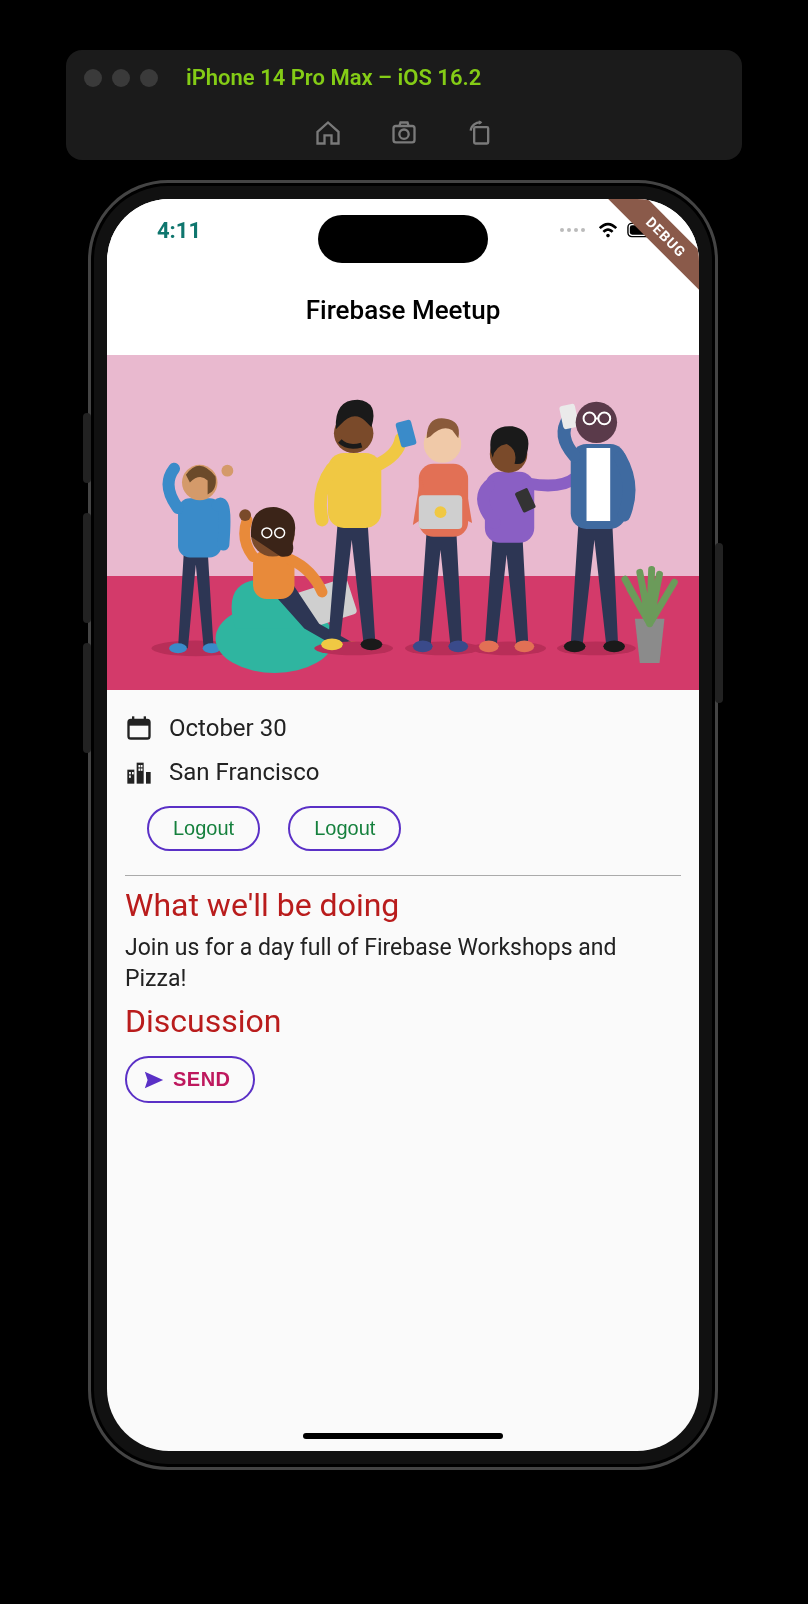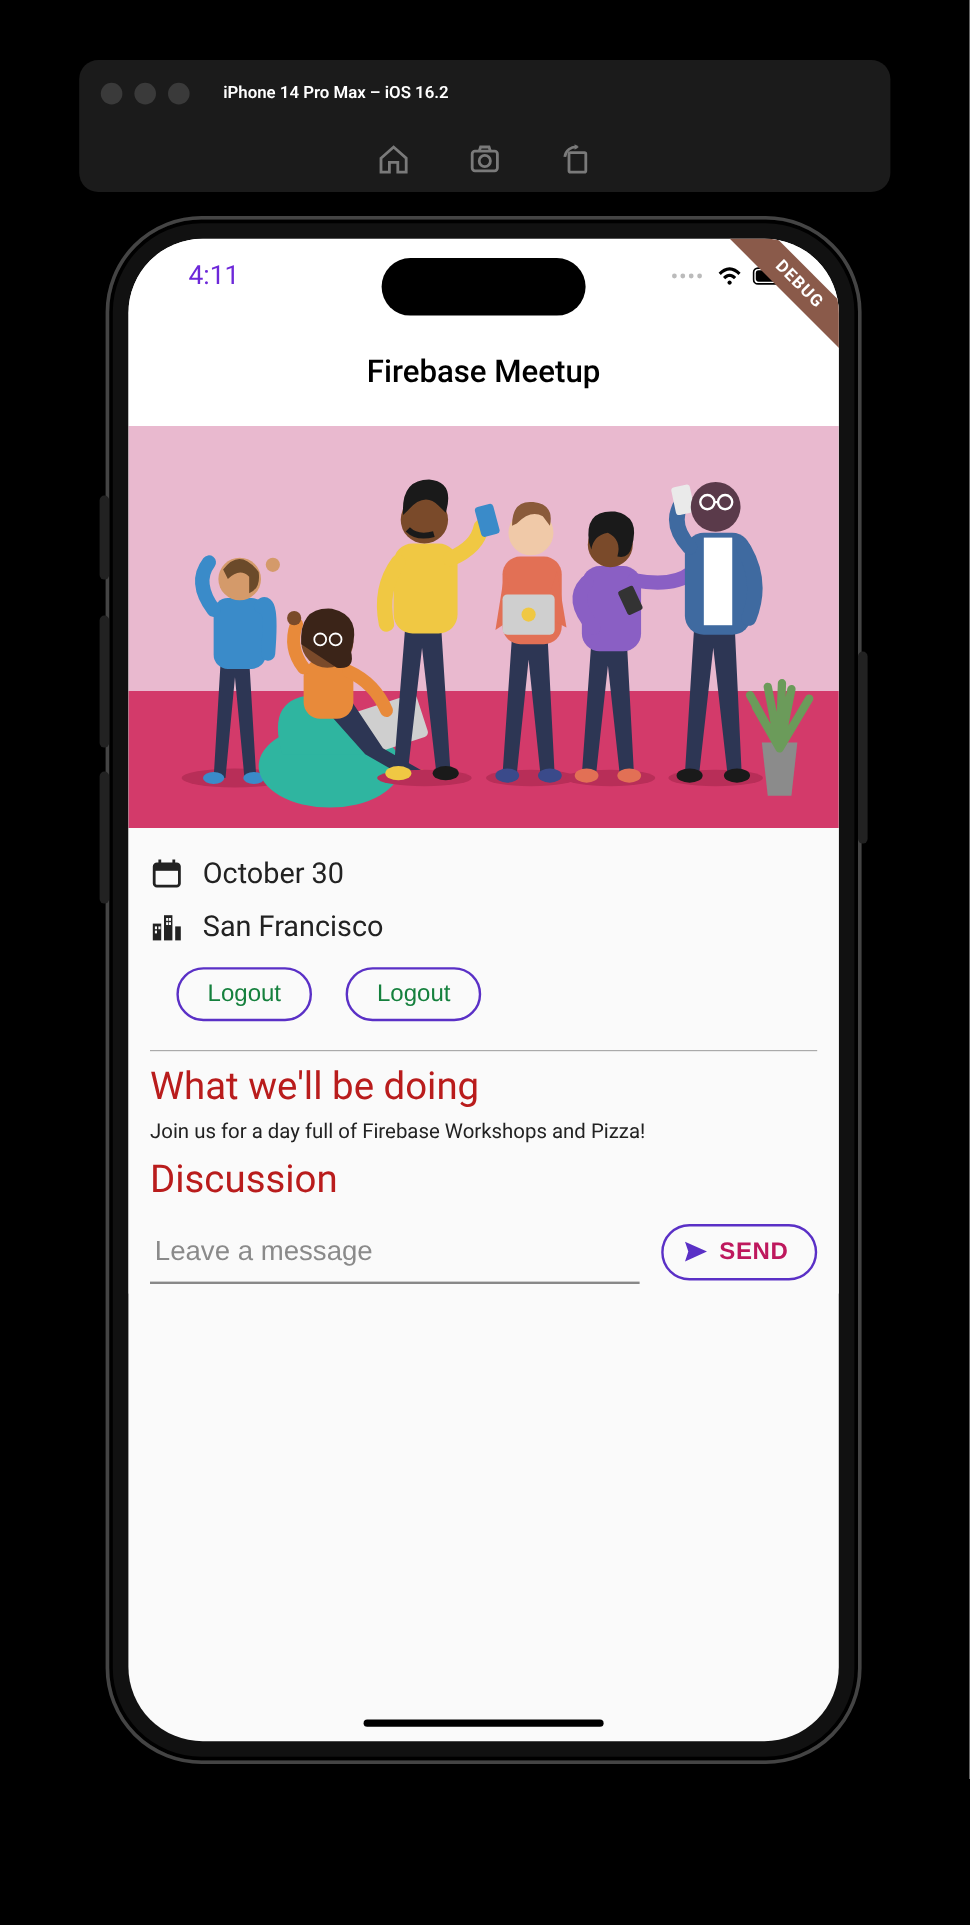--- a/index.html
+++ b/index.html
@@ -31,23 +31,23 @@
     height: 55px;
     gap: 14px;
   }
   .sim-bar-row1 .dots { display:flex; gap:10px; margin-right: 8px;}
   .sim-bar-row1 .dot {
     width: 18px; height: 18px;
     border-radius: 50%;
     background: #3a3a3a;
   }
   .sim-title {
-    font-size: 14px;
+    font-size: 22px;
     font-weight: 600;
-    color: #ffffff;
+    color: #84cc16;
     margin-left: 6px;
   }
   .sim-bar-row2 {
     display:flex;
     align-items:center;
     justify-content:center;
     height:55px;
     gap: 48px;
   }
   .sim-icon { width:28px; height:28px; display:flex; align-items:center; justify-content:center; }
@@ -100,23 +100,23 @@
     z-index: 30;
   }
 
   
   .status-bar {
     height: 62px;
     display: flex;
     align-items: center;
     justify-content: space-between;
     padding: 0 40px 0 50px;
-    font-weight: 400;
+    font-weight: 700;
     font-size: 22px;
-    color: #6d28d9;
+    color: #0f766e;
     background: #fff;
   }
   .status-right { display:flex; align-items:center; gap:8px; }
   .status-dots { display:flex; gap:3px; margin-right:4px;}
   .status-dots span { width:4px; height:4px; border-radius:50%; background:#bbb; }
 
   
   .debug-banner {
     position:absolute;
     top: 24px;
@@ -190,21 +190,21 @@
     margin: 6px 0 10px 0;
   }
 
   .h2 {
     font-size: 32px;
     font-weight: 400;
     color:#b91c1c;
     margin: 8px 0 8px 0;
   }
   .body {
-    font-size: 17px;
+    font-size: 23px;
     line-height:1.35;
     margin: 4px 0 6px 0;
   }
 
   .msg-row {
     display:flex;
     align-items:center;
     gap: 18px;
     padding: 8px 0;
   }
@@ -449,23 +449,20 @@
       </div>
 
       <hr class="divider">
 
       <div class="h2">What we'll be doing</div>
       <div class="body">Join us for a day full of Firebase Workshops and Pizza!</div>
 
       <div class="h2">Discussion</div>
 
       <div class="msg-row">
-        <div class="msg-input-wrap">
-          <input class="msg-input" placeholder="Leave a message" style="">
-        </div>
         <button class="send-btn">
           <svg viewBox="0 0 24 24">
             <path d="M2 3 L22 12 L2 21 L5 12 Z"></path>
           </svg>
           <span>SEND</span>
         </button>
       </div>
 
     </div>
 

